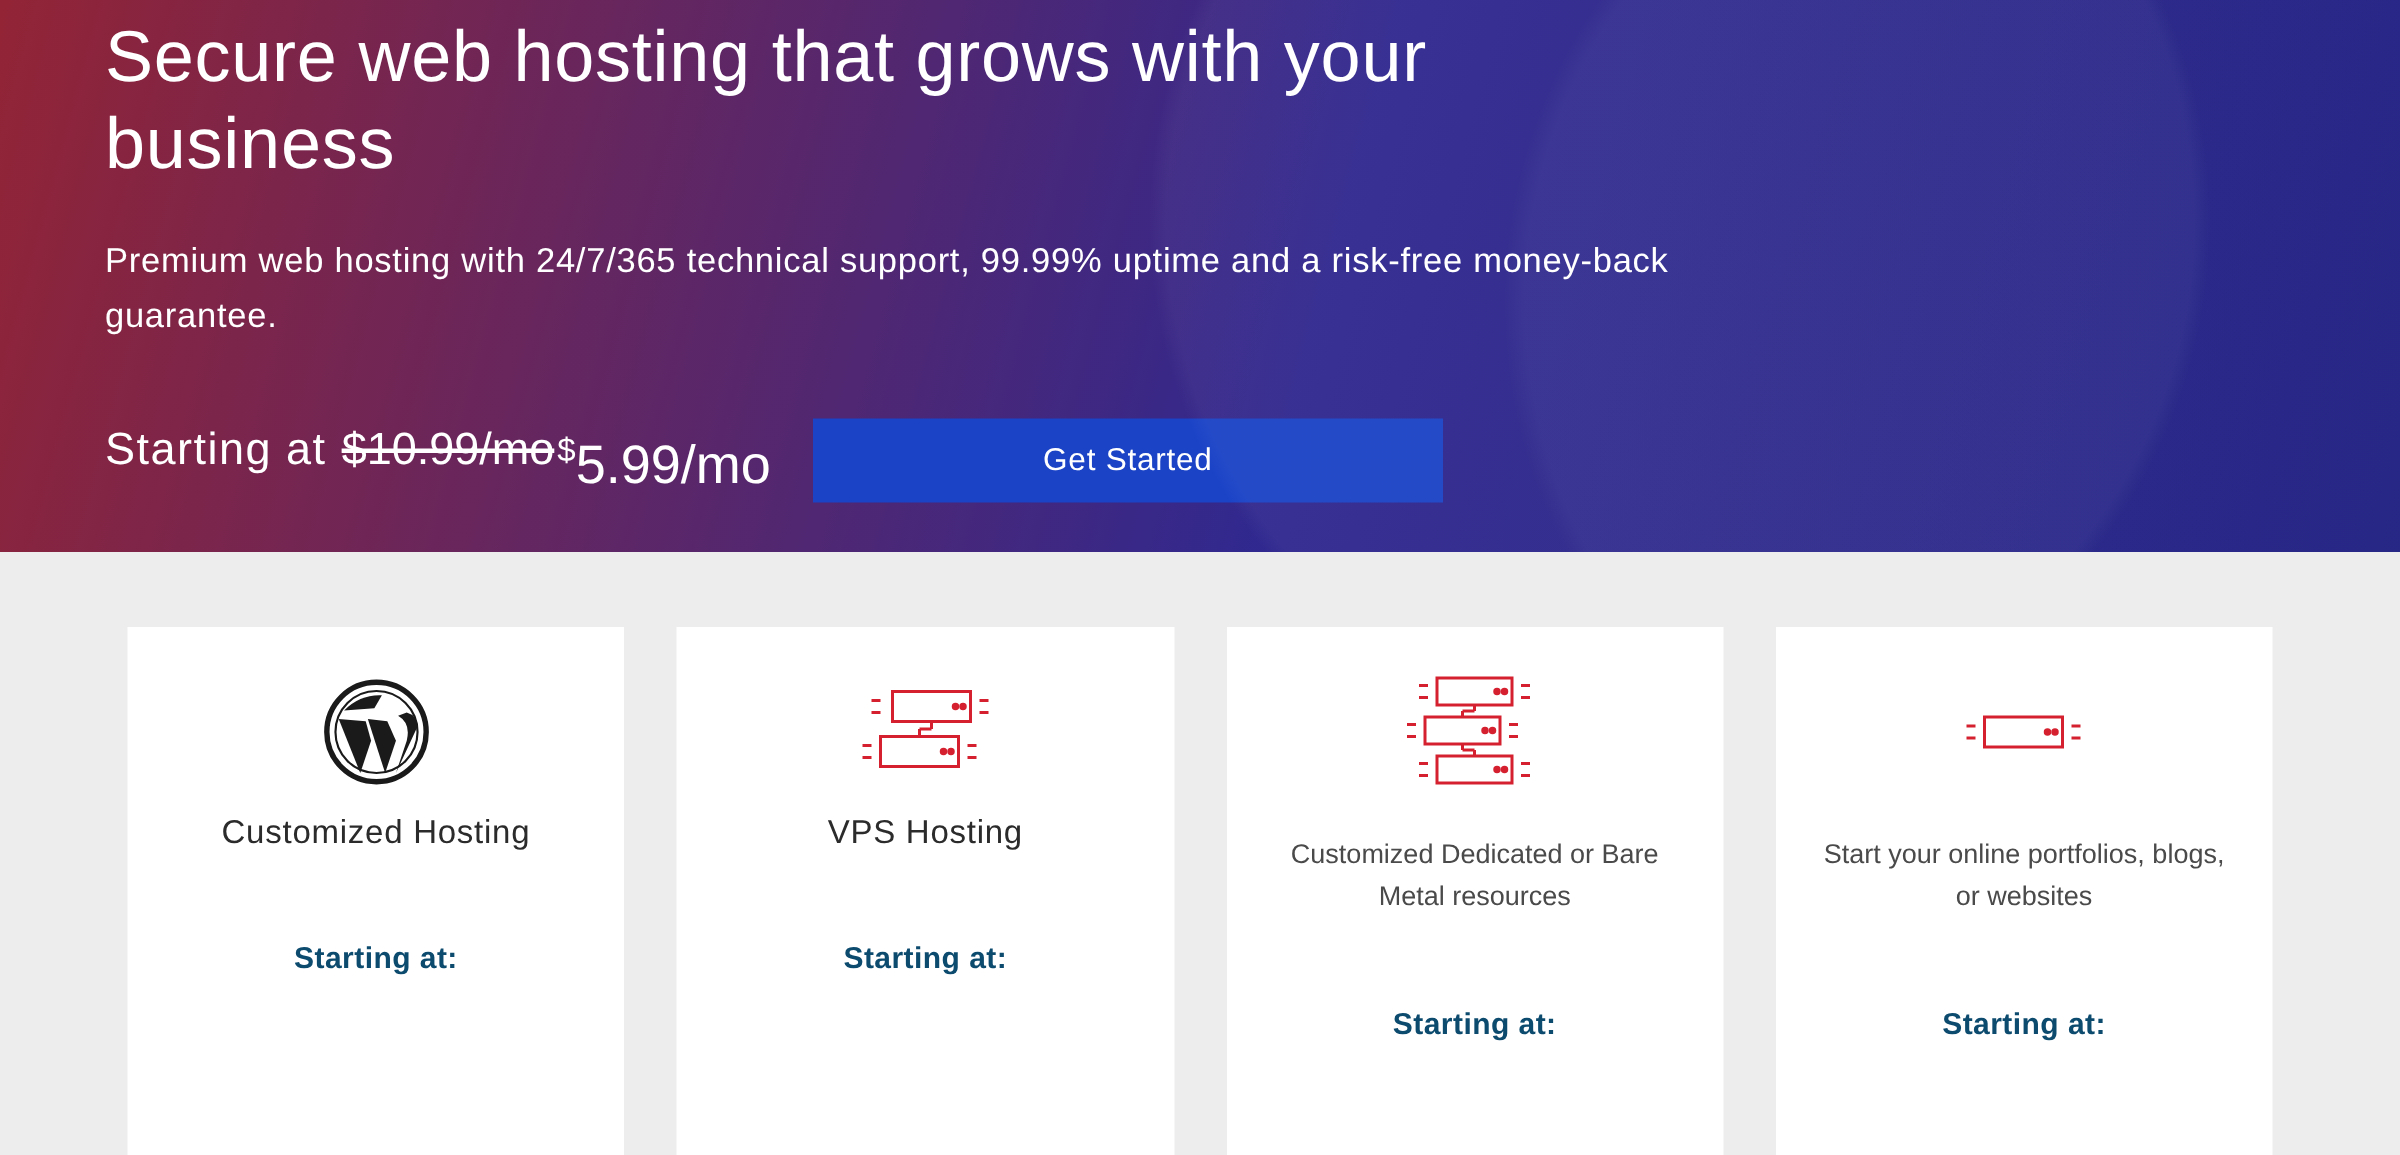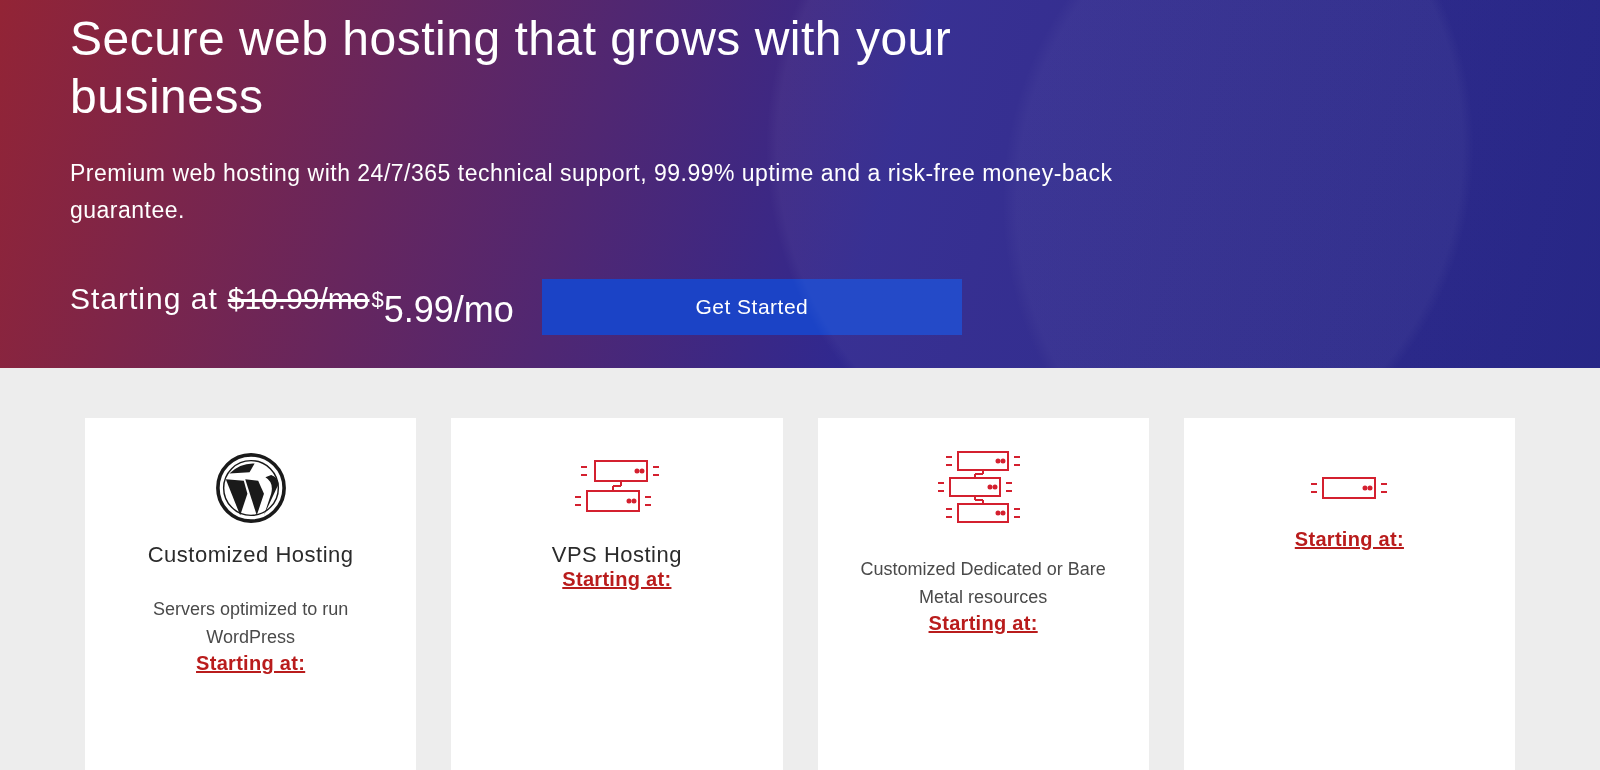--- a/index.html
+++ b/index.html
@@ -89,23 +89,23 @@
   }
   .card .desc {
     font-size: 18px;
     color: #4a4a4a;
     margin-top: 28px;
     line-height: 1.55;
   }
   .card .starting {
     font-size: 20px;
     font-weight: 600;
-    color: #b91c1c;
+    color: #0c4a6e;
+    margin-top: 60px;
     letter-spacing: 0.3px;
-    text-decoration: underline;
   }
   svg { display:block; }
 </style>
 </head>
 <body>
 
 <section class="hero">
   <h1>Secure web hosting that grows with your business</h1>
   <p class="sub">Premium web hosting with 24/7/365 technical support, 99.99% uptime and a risk-free money-back guarantee.</p>
   <div class="price-row">
@@ -128,21 +128,20 @@
       <svg width="72" height="72" viewBox="0 0 100 100">
         <circle cx="50" cy="50" r="46" fill="none" stroke="#1a1a1a" stroke-width="5"></circle>
         <circle cx="50" cy="50" r="38" fill="none" stroke="#1a1a1a" stroke-width="2"></circle>
         <path d="M15 38 L35 88 L45 58 L40 40 Z" fill="#1a1a1a"></path>
         <path d="M42 38 L58 88 L68 58 L60 40 Z" fill="#1a1a1a"></path>
         <path d="M70 35 Q82 42 78 58 L68 88 L88 45 Q88 35 78 32 Z" fill="#1a1a1a"></path>
         <path d="M20 30 Q35 15 55 16 L48 28 L20 30 Z" fill="#1a1a1a"></path>
       </svg>
     </div>
     <h3>Customized Hosting</h3>
-    <p class="desc">Servers optimized to run WordPress</p>
     <p class="starting">Starting at:</p>
   </div>
 
   <div class="card">
     <div class="icon-wrap">
       <svg width="100" height="70" viewBox="0 0 100 70">
         <g fill="none" stroke="#d4202f" stroke-width="2">
           <rect x="28" y="8" width="52" height="20"></rect>
           <rect x="20" y="38" width="52" height="20"></rect>
           <circle cx="70" cy="18" r="1.5" fill="#d4202f"></circle>
@@ -212,16 +211,17 @@
           <rect x="24" y="10" width="52" height="20"></rect>
           <circle cx="66" cy="20" r="1.5" fill="#d4202f"></circle>
           <circle cx="71" cy="20" r="1.5" fill="#d4202f"></circle>
           <line x1="12" y1="16" x2="18" y2="16"></line>
             <line x1="12" y1="24" x2="18" y2="24"></line>
           <line x1="82" y1="16" x2="88" y2="16"></line>
             <line x1="82" y1="24" x2="88" y2="24"></line>
         </g>
       </svg>
     </div>
+    <p class="desc">Start your online portfolios, blogs, or websites</p>
     <p class="starting">Starting at:</p>
   </div>
 
 </section>
 
 </body></html>

